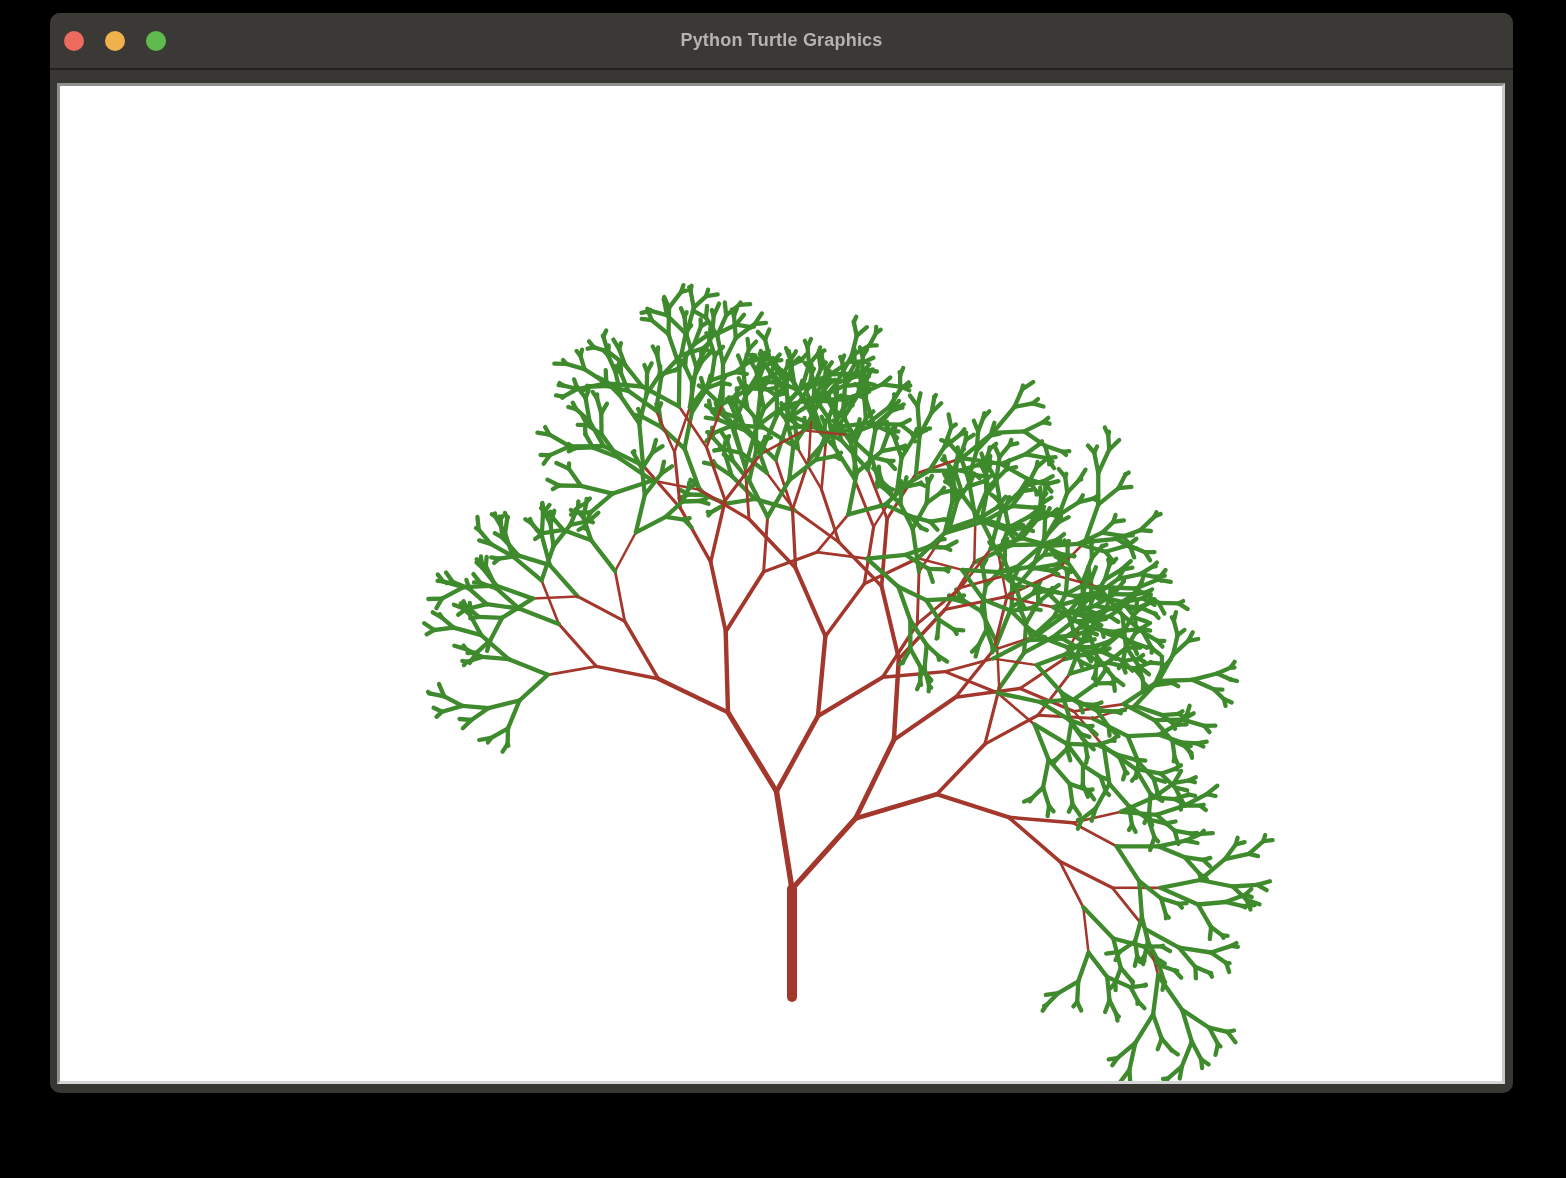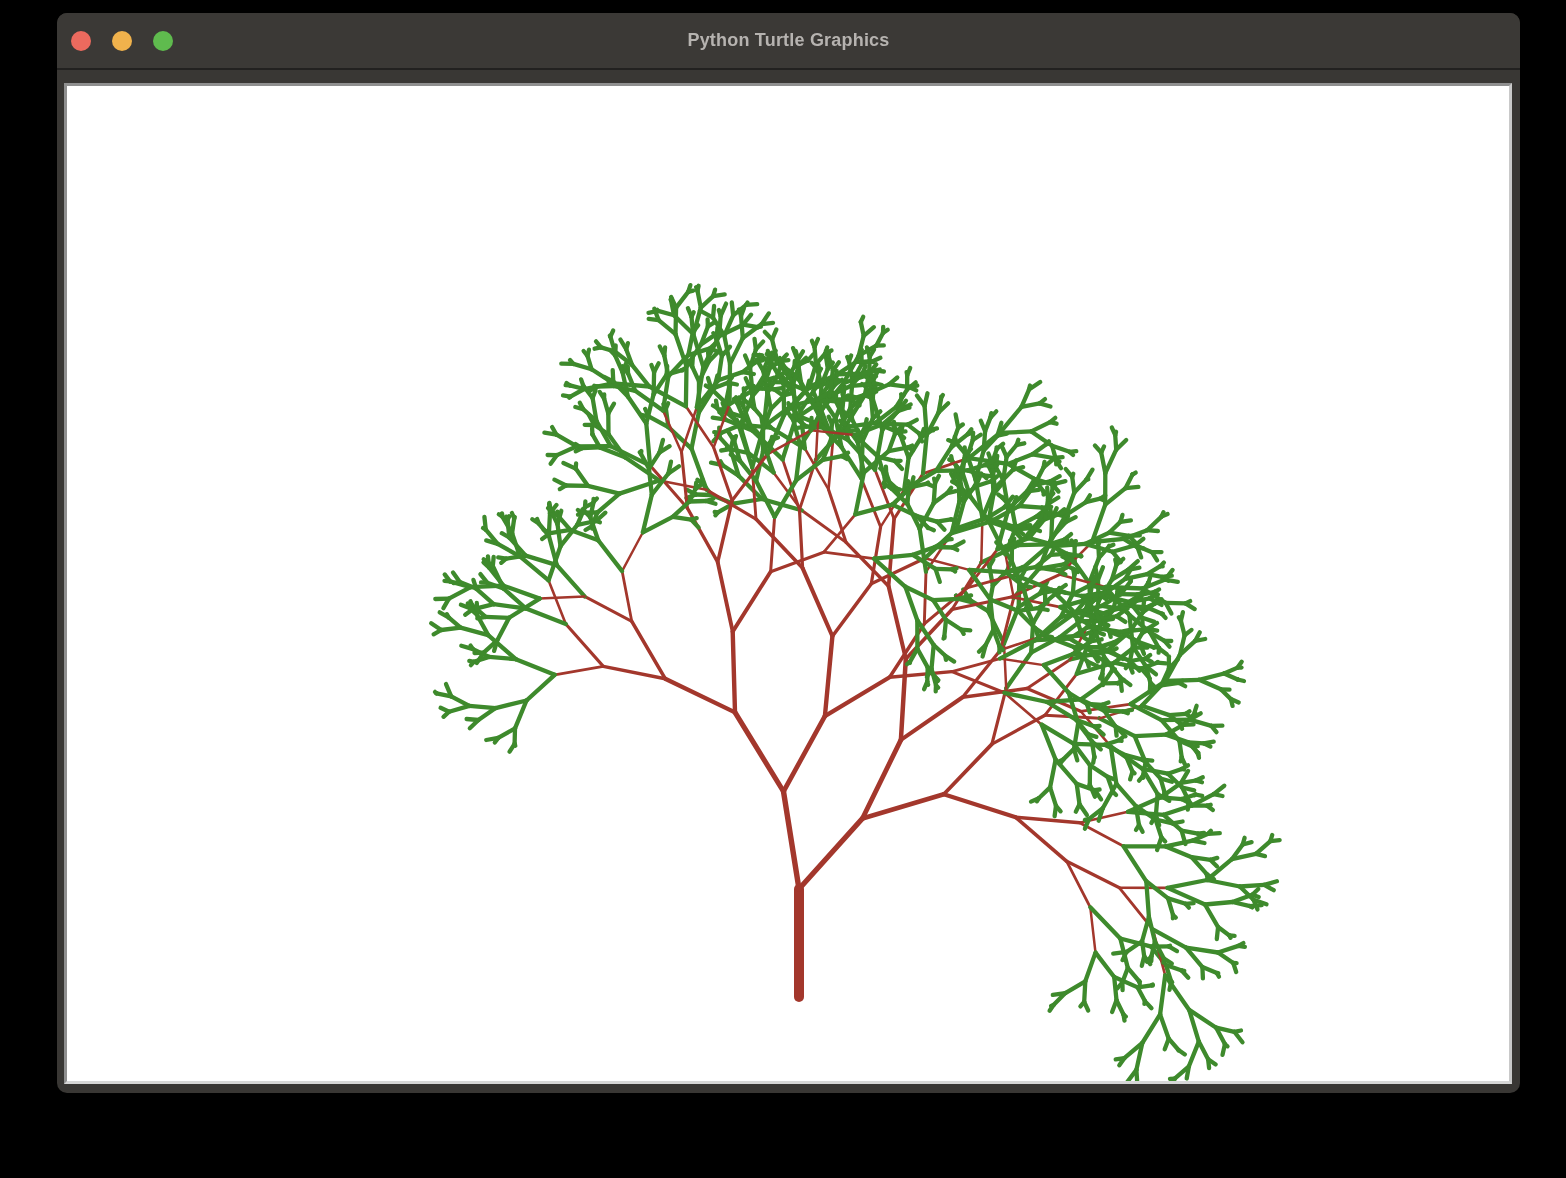--- a/index.html
+++ b/index.html
@@ -8,21 +8,21 @@
     background: #000000;
     font-family: "Liberation Sans", sans-serif;
     overflow: hidden;
   }
   .desktop {
     position: absolute; inset: 0;
     background: #000000;
   }
   .window {
     position: absolute;
-    left: 57px; top: 13px;
+    left: 50px; top: 13px;
     width: 1463px; height: 1080px;
     background: #393734;
     border-radius: 10px;
     box-shadow: 0 8px 30px rgba(0,0,0,0.8);
     overflow: hidden;
   }
   .titlebar {
     position: relative;
     height: 55px;
     background: #3b3936;

